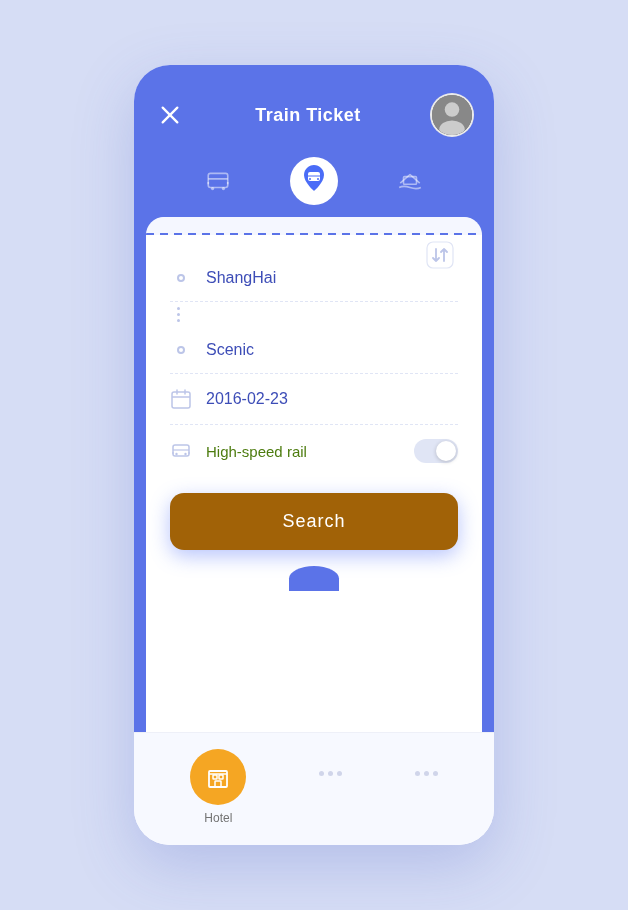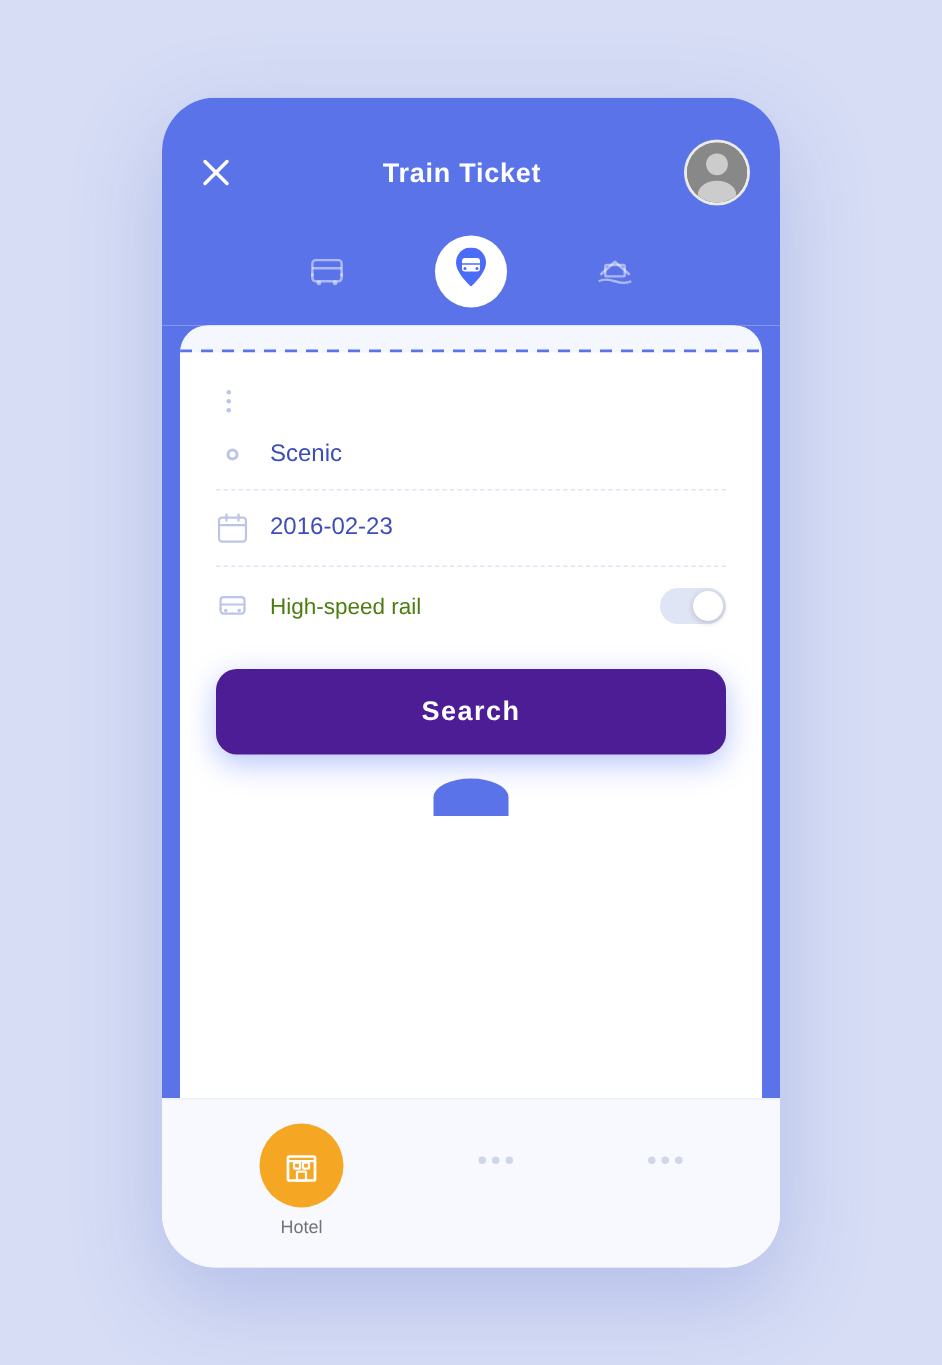--- a/index.html
+++ b/index.html
@@ -6,21 +6,21 @@
     body {
       width: 628px;
       height: 910px;
       background: #d6ddf5;
       display: flex;
       align-items: center;
       justify-content: center;
       font-family: -apple-system, BlinkMacSystemFont, 'Segoe UI', sans-serif;
     }
     .phone-wrapper {
-      width: 412px;
+      width: 360px;
       height: 780px;
       background: #ffffff;
       border-radius: 36px;
       overflow: hidden;
       box-shadow: 0 20px 60px rgba(80,100,200,0.25);
       display: flex;
       flex-direction: column;
     }
     
     .header {
@@ -194,28 +194,28 @@
       margin: 3px 0;
     }
     .dot-small {
       width: 3px;
       height: 3px;
       border-radius: 50%;
       background: #bcc5e8;
     }
     
     .search-button {
-      background: #4c1d95;
+      background: #a16207;
       color: #ffffff;
       border: none;
       border-radius: 14px;
       width: 100%;
       padding: 18px 0;
       font-size: 18px;
-      font-weight: 700;
+      font-weight: 400;
       letter-spacing: 1px;
       cursor: pointer;
       margin-top: 16px;
       box-shadow: 0 6px 20px rgba(74,108,247,0.4);
     }
     
     .ticket-bottom-nub {
       display: flex;
       justify-content: center;
       margin-top: 16px;
@@ -340,20 +340,34 @@
   <div style="background:#5b73e8; padding:0 12px; flex:1; display:flex; flex-direction:column;">
     <div style="background:#ffffff; border-radius:20px 20px 0 0; flex:1; display:flex; flex-direction:column;">
 
       <div style="height:18px; border-radius:20px 20px 0 0; background:#f5f7ff; position:relative; overflow:hidden;">
         <div style="position:absolute; bottom:0; left:0; right:0; height:2px; background-image: repeating-linear-gradient(to right, #5b73e8 0, #5b73e8 8px, transparent 8px, transparent 14px);"></div>
       </div>
 
       <div class="ticket-body">
 
         
+        <div class="form-row">
+          <div class="route-dots">
+            <div class="dot-circle"></div>
+          </div>
+          <span class="row-text">ShangHai</span>
+
+          <div class="swap-btn" style="top:auto; position:absolute; right:0; height:100%; display:flex; align-items:center;">
+            <svg width="28" height="28" viewBox="0 0 28 28">
+              <path d="M10 8 L10 20 M10 20 L7 17 M10 20 L13 17" stroke="#bcc5e8" stroke-width="1.8" stroke-linecap="round" stroke-linejoin="round" fill="none"></path>
+              <path d="M18 20 L18 8 M18 8 L15 11 M18 8 L21 11" stroke="#bcc5e8" stroke-width="1.8" stroke-linecap="round" stroke-linejoin="round" fill="none"></path>
+              <rect x="1" y="1" width="26" height="26" rx="6" stroke="#e0e5f5" stroke-width="1.2" fill="none"></rect>
+            </svg>
+          </div>
+        </div>
 
         
         <div style="display:flex; align-items:center; padding:2px 0 2px 7px;">
           <div class="dot-line">
             <div class="dot-small"></div>
             <div class="dot-small"></div>
             <div class="dot-small"></div>
           </div>
         </div>
 

